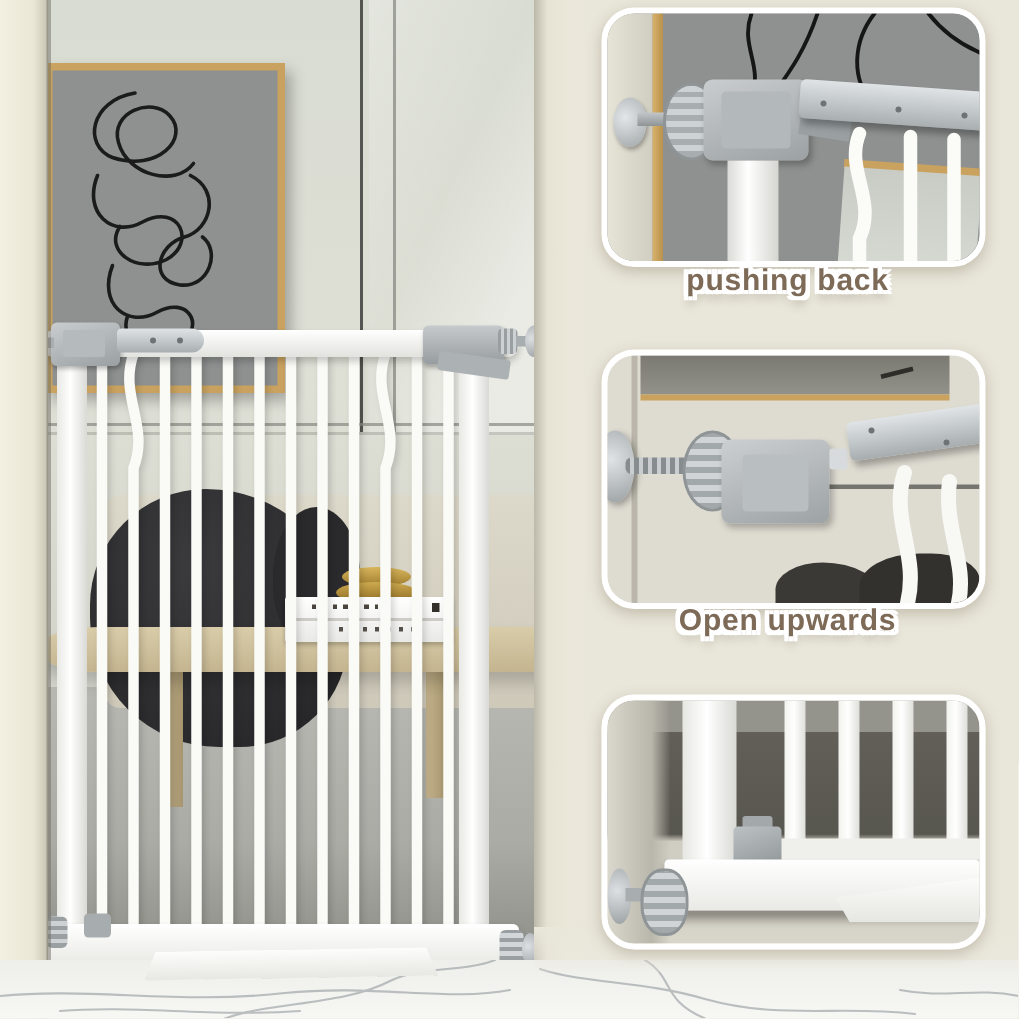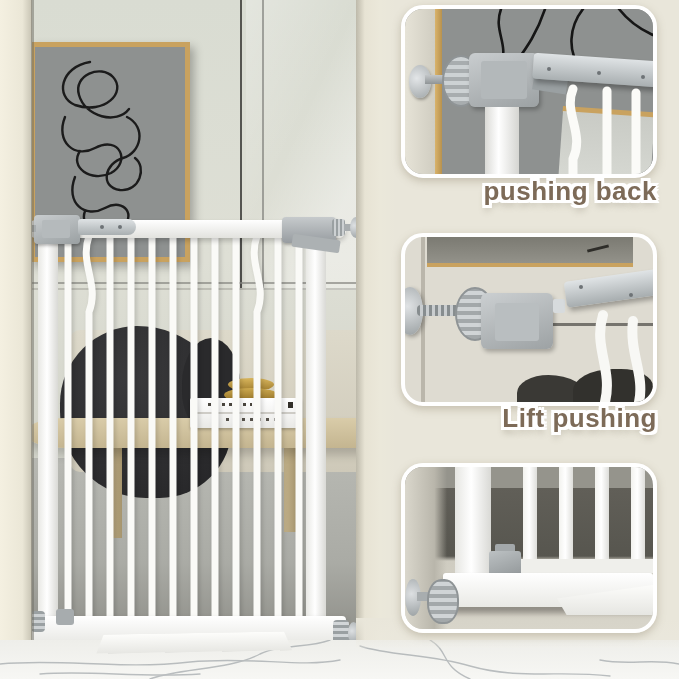--- a/index.html
+++ b/index.html
@@ -98,22 +98,22 @@
     clip-path:polygon(4% 0,96% 0,100% 100%,0 100%);transform:rotate(-1deg);
     box-shadow:0 3px 4px rgba(0,0,0,.2);}
 
   
   .panel{position:absolute;left:401px;width:248px;border:4px solid #fff;border-radius:22px;
     overflow:hidden;box-shadow:0 3px 9px rgba(125,115,90,.35);z-index:5;}
   .p1{top:5px;height:165px;background:#999b98;}
   .p2{top:233px;height:165px;background:#dedbd1;}
   .p3{top:463px;height:162px;
     background:linear-gradient(180deg,#95948c 0%,#95948c 13%,#615f58 13%,#57564f 55%,#cfccc1 58%,#d8d5ca 100%);}
-  .caption{position:absolute;left:393px;width:264px;text-align:right;z-index:6;
-    font-weight:bold;font-size:26px;letter-spacing:.5px;color:var(--caption_text,#7d6b58);
+  .caption{position:absolute;left:393px;width:264px;text-align:center;z-index:6;
+    font-weight:bold;font-size:20px;letter-spacing:.5px;color:var(--caption_text,#7d6b58);
     text-shadow:-3px -3px 0 #fff,3px -3px 0 #fff,-3px 3px 0 #fff,3px 3px 0 #fff,
       -3px 0 0 #fff,3px 0 0 #fff,0 -3px 0 #fff,0 3px 0 #fff,0 6px 6px rgba(110,100,80,.35);}
   .c1{top:176px;} .c2{top:403px;} .c3{top:631px;}
 
   
   .p1-canvas{left:36px;top:0;width:212px;height:165px;background:var(--art_canvas,#8f9290);}
   .p1-lowwall{left:158px;top:102px;width:92px;height:64px;transform:rotate(4deg);transform-origin:left top;
     background:linear-gradient(180deg,#c9cbc5,#d6d8d2);}
   .p1-goldline{left:158px;top:97px;width:92px;height:6px;background:var(--frame_gold,#c9a25f);
     transform:rotate(4deg);transform-origin:left top;}
@@ -333,21 +333,21 @@
       <g fill="none" stroke="#f8f8f5" stroke-width="10" stroke-linecap="round">
         <path d="M198,78 C188,110 208,132 200,165"></path>
         <path d="M228,84 C224,116 240,138 234,165"></path>
       </g>
     </svg>
     <div class="a p2-tab"></div>
     <div class="a p2-handle"></div>
     <div class="a screw p2s1"></div>
     <div class="a screw p2s2"></div>
   </div>
-  <div class="caption c2">Lift pushing</div>
+  <div class="caption c2">Open upwards</div>
 
   <div class="panel p3">
     <div class="a p3-leftwall"></div>
     <div class="a p3-post"></div>
     <div class="a p3-bar p3b1"></div>
     <div class="a p3-bar p3b2"></div>
     <div class="a p3-bar p3b3"></div>
     <div class="a p3-bar p3b4"></div>
     <div class="a p3-upper-rail"></div>
     <div class="a p3-floorshadow"></div>

